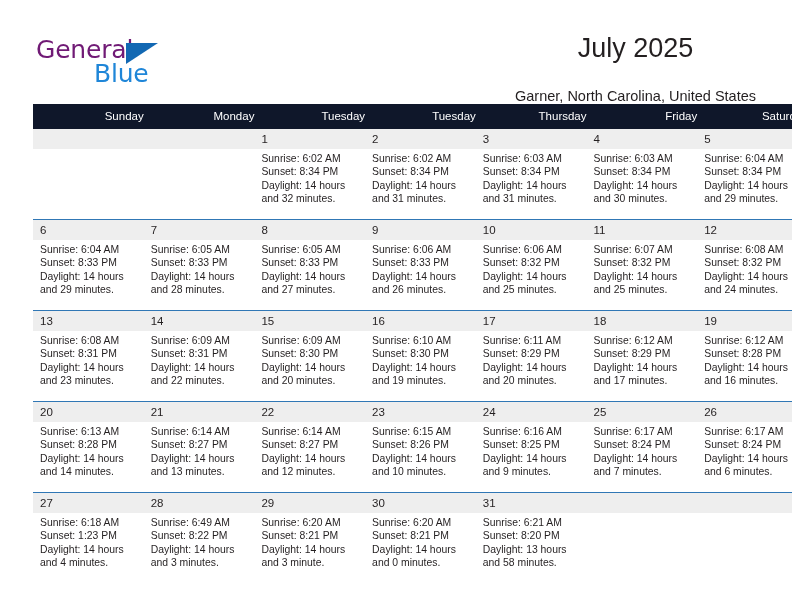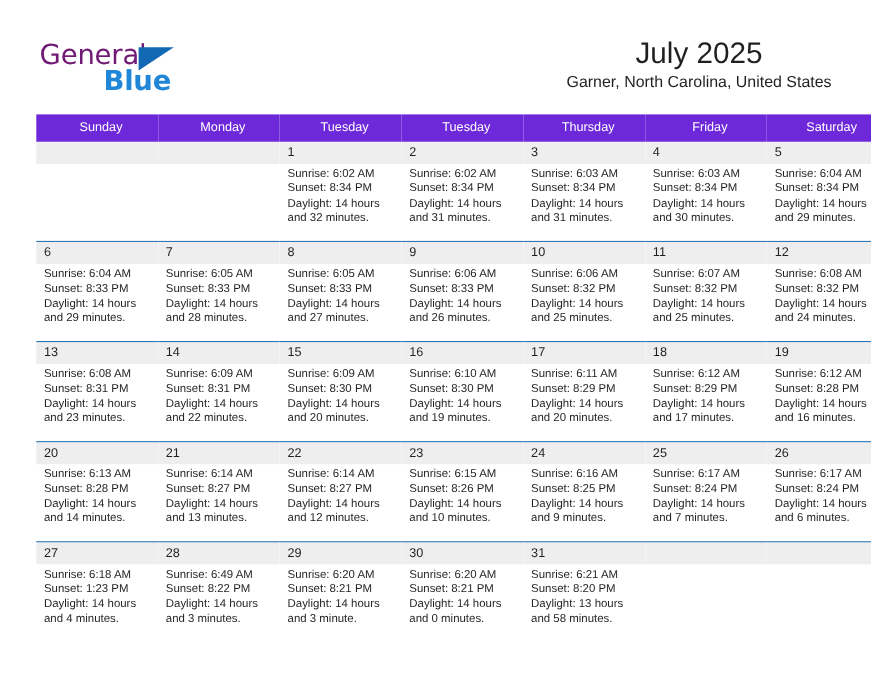--- a/index.html
+++ b/index.html
@@ -59,63 +59,63 @@
   }
   .brand-blue {
     position: absolute;
     left: 58px;
     top: 24px;
     font-size: 25px;
     line-height: 27px;
     letter-spacing: -0.2px;
     color: #1f86d8;
     font-family: "DejaVu Sans", sans-serif;
-    font-weight: 700;
+    font-weight: 400;
   }
   .title-block {
     position: absolute;
     right: 36px;
     top: 32px;
     text-align: right;
   }
   .cal-title {
     font-size: 27px;
     line-height: 32px;
     color: #231f20;
     font-weight: 400;
     white-space: nowrap;
     text-align: center;
   }
   .cal-subtitle {
-    margin-top: 2px;
+    margin-top: 23px;
     font-size: 14.5px;
     line-height: 18px;
     color: #231f20;
     font-weight: 400;
     white-space: nowrap;
   }
 
   
   .cal-wrap {
     position: absolute;
     left: 33px;
     top: 104px;
     width: 726px;
   }
   table.cal {
     border-collapse: collapse;
     width: 726px;
     table-layout: fixed;
   }
   table.cal th {
-    background: #6d28d9;
+    background: #0f172a;
     color: #ffffff;
     font-size: 11.5px;
     font-weight: normal;
-    text-align: center;
+    text-align: right;
     padding: 6px 0 6px 7px;
     height: 10px;
     line-height: 13px;
     border: none;
     width: 103.71px;
   }
   td.day {
     vertical-align: top;
     padding: 0;
     border: none;

